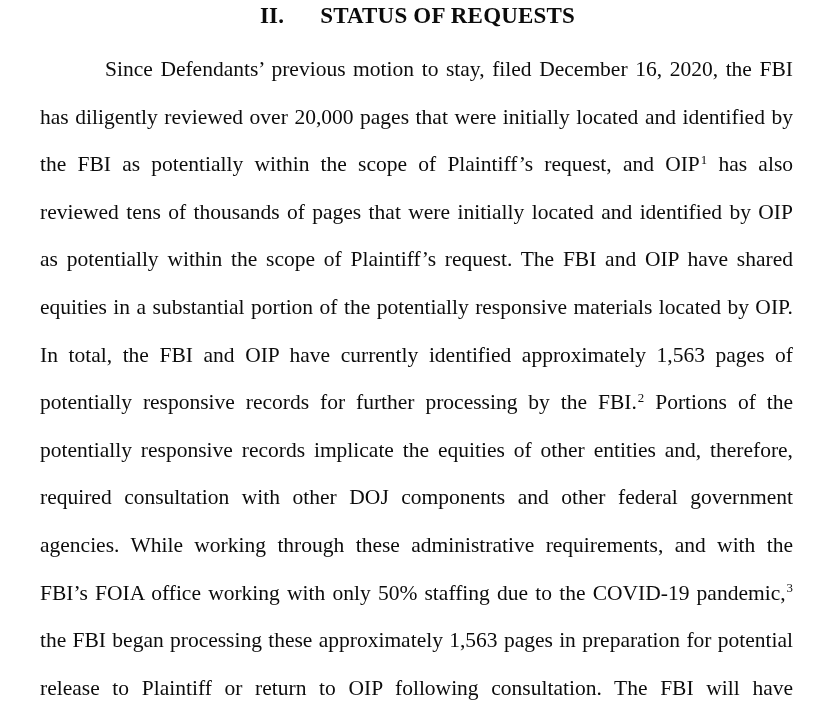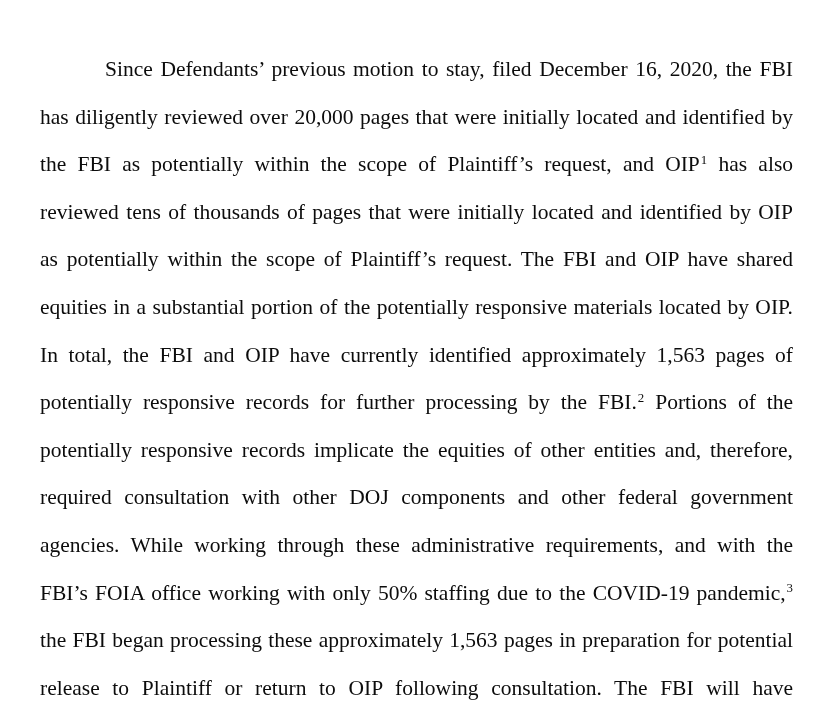--- a/index.html
+++ b/index.html
@@ -54,16 +54,19 @@
     position: relative;
     top: -0.55em;
     padding-left: 1px;
   }
 </style>
 </head>
 <body>
 
 <div class="page">
 
+  <h2 class="heading">
+    <span class="heading-num">II.</span><span class="heading-title">STATUS OF REQUESTS</span>
+  </h2>
 
   <p class="body-text"><span>Since Defendants’ previous motion to stay, filed December 16, 2020, the FBI has diligently reviewed over 20,000 pages that were initially located and identified by the FBI as potentially within the scope of Plaintiff’s request, and OIP</span><sup>1</sup><span> has also reviewed tens of thousands of pages that were initially located and identified by OIP as potentially within the scope of Plaintiff’s request. The FBI and OIP have shared equities in a substantial portion of the potentially responsive materials located by OIP. In total, the FBI and OIP have currently identified approximately 1,563 pages of potentially responsive records for further processing by the FBI.</span><sup>2</sup><span> Portions of the potentially responsive records implicate the equities of other entities and, therefore, required consultation with other DOJ components and other federal government agencies. While working through these administrative requirements, and with the FBI’s FOIA office working with only 50% staffing due to the COVID-19 pandemic,</span><sup>3</sup><span> the FBI began processing these approximately 1,563 pages in preparation for potential release to Plaintiff or return to OIP following consultation. The FBI will have processed approximately 500 pages for potential release by April 23, 2021.</span></p>
 
 </div>
 
 </body></html>

